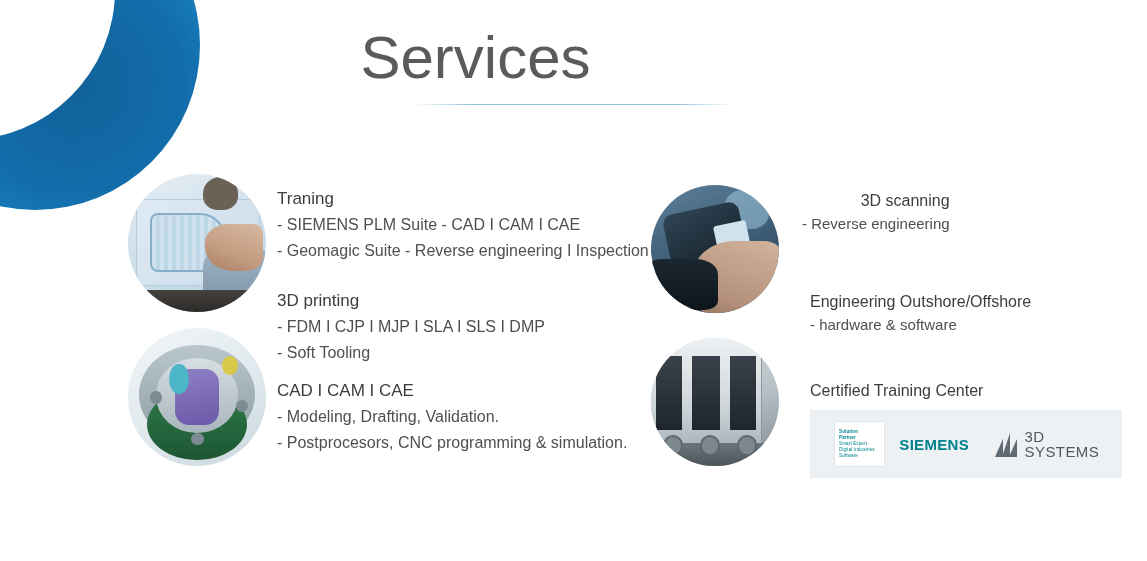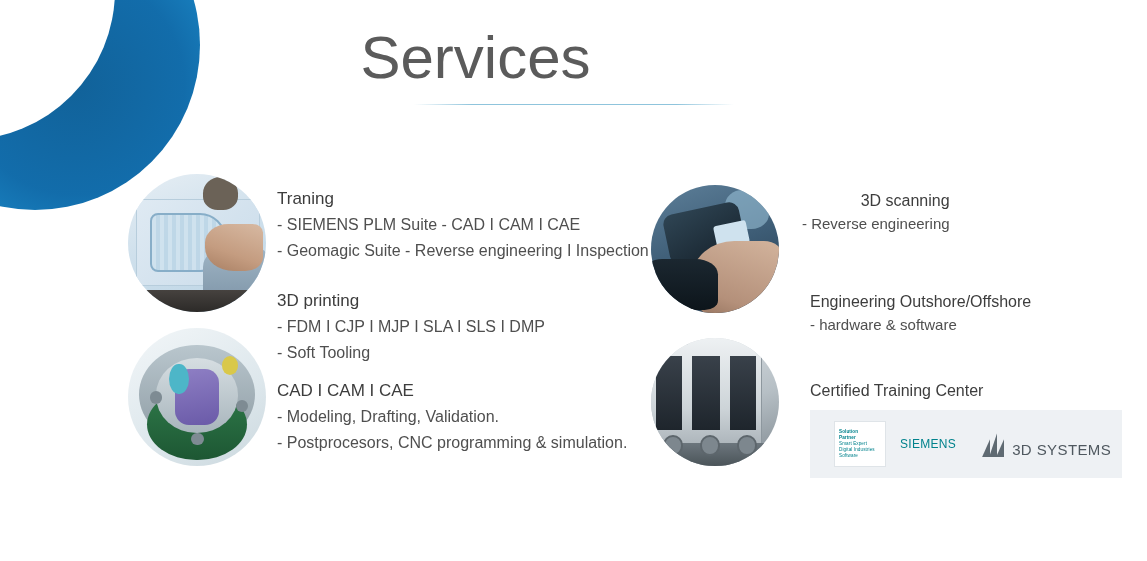--- a/index.html
+++ b/index.html
@@ -250,28 +250,28 @@
     padding: 2px 4px;
     box-sizing: border-box;
   }
   .logo-siemens-box span {
     font-size: 4.6px; color: #00828c; line-height: 6px; letter-spacing: .1px;
     white-space: nowrap;
   }
   .logo-siemens-box span.b { font-weight: bold; }
   .logo-siemens-word {
     margin-left: 14px;
-    font-size: 12px;
+    font-size: 15px;
     color: #00828c;
     letter-spacing: .3px;
-    font-weight: 400;
+    font-weight: 700;
   }
   .logo-3ds {
     margin-left: 26px;
-    display: flex; align-items: flex-end;
+    display: flex; align-items: center;
   }
   .logo-3ds-mark {
     width: 22px; height: 26px; margin-right: 8px;
     position: relative;
   }
   .logo-3ds-mark i {
     position: absolute; display: block;
     background: #5f6a72;
   }
   .logo-3ds-text { line-height: 15px; }

